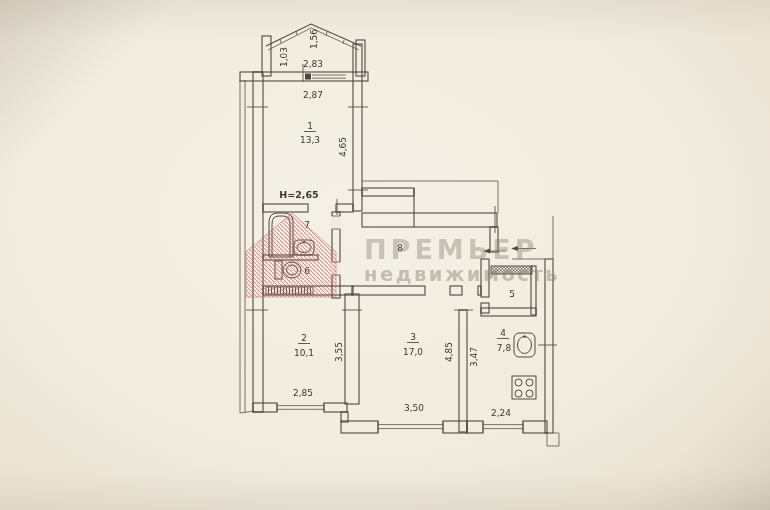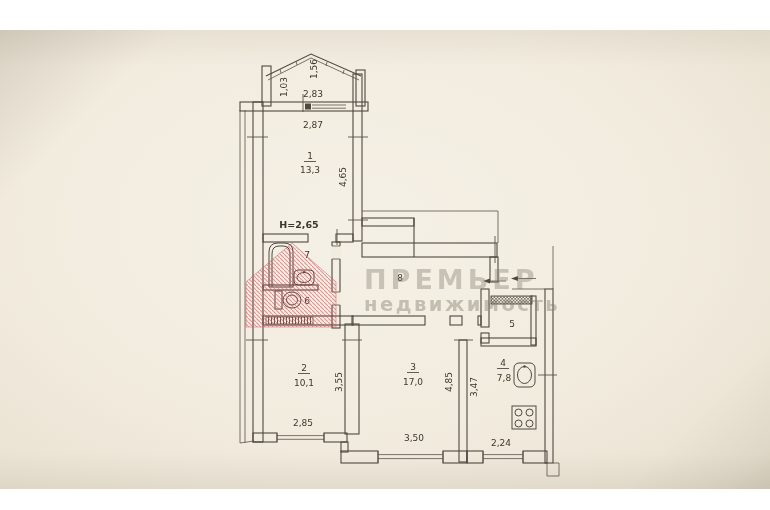--- a/index.html
+++ b/index.html
@@ -1,21 +1,20 @@
 <!DOCTYPE html>
 <html><head>
 <meta charset="utf-8">
 <style>
   html,body{margin:0;padding:0;}
   .photo{
-    position:relative;width:770px;height:459px;overflow:hidden;
+    position:relative;width:770px;height:510px;overflow:hidden;
     background:
       radial-gradient(ellipse at 46% 42%, #f5f0e6 0%, #f2ecdf 55%, #e9e2d2 92%, #e3dbc9 100%);
     font-family:"DejaVu Sans", sans-serif;
-    margin-top:30px;
   }
   .vignette{position:absolute;inset:0;pointer-events:none;
     background:
       linear-gradient(135deg, rgba(88,80,64,.14) 0%, rgba(88,80,64,0) 14%),
       linear-gradient(-45deg, rgba(88,80,64,.10) 0%, rgba(88,80,64,0) 12%),
       linear-gradient(180deg, rgba(88,80,64,.07) 0%, rgba(88,80,64,0) 8%, rgba(88,80,64,0) 92%, rgba(88,80,64,.08) 100%);
   }
   svg{position:absolute;left:0;top:0;}
   svg text{fill:#3c362c;font-size:9px;font-family:"DejaVu Sans", sans-serif;}
   .wall{fill:none;stroke:#4f4840;stroke-width:1.1;}

